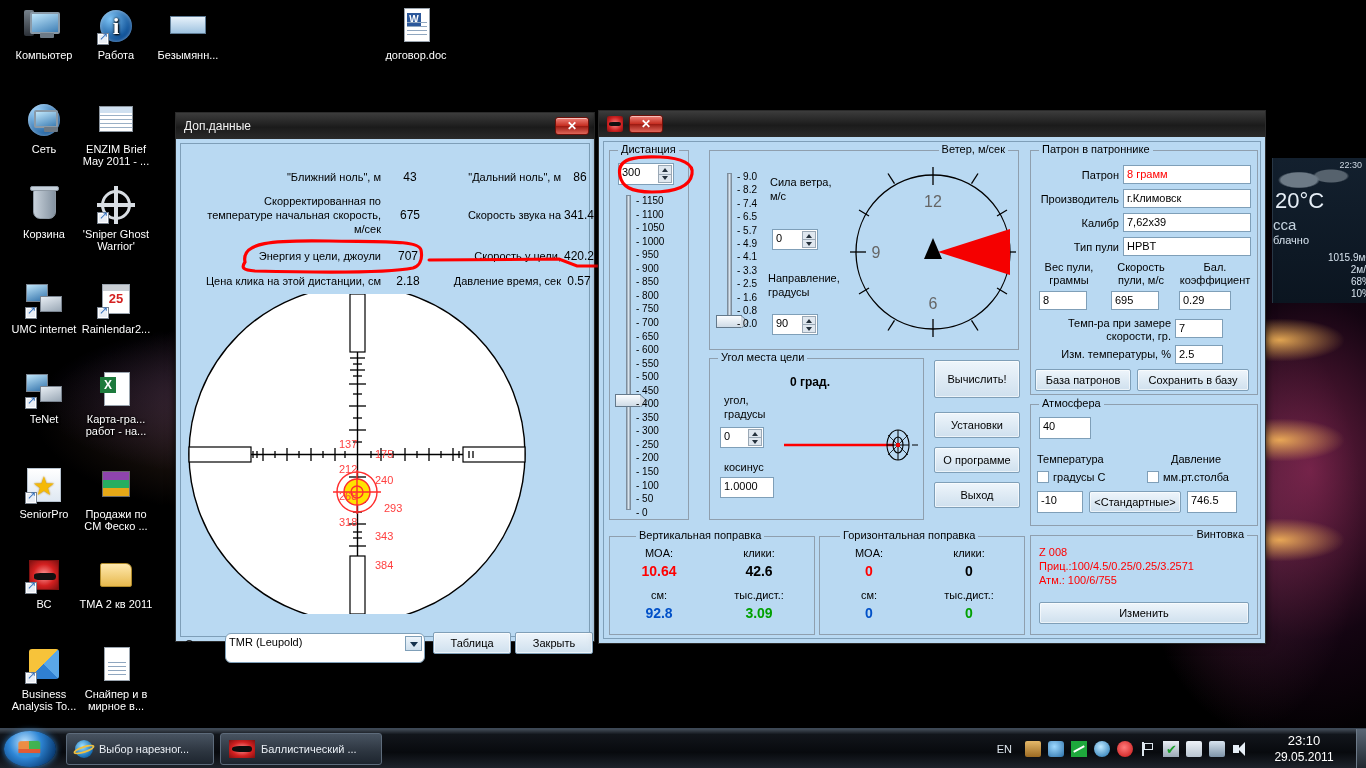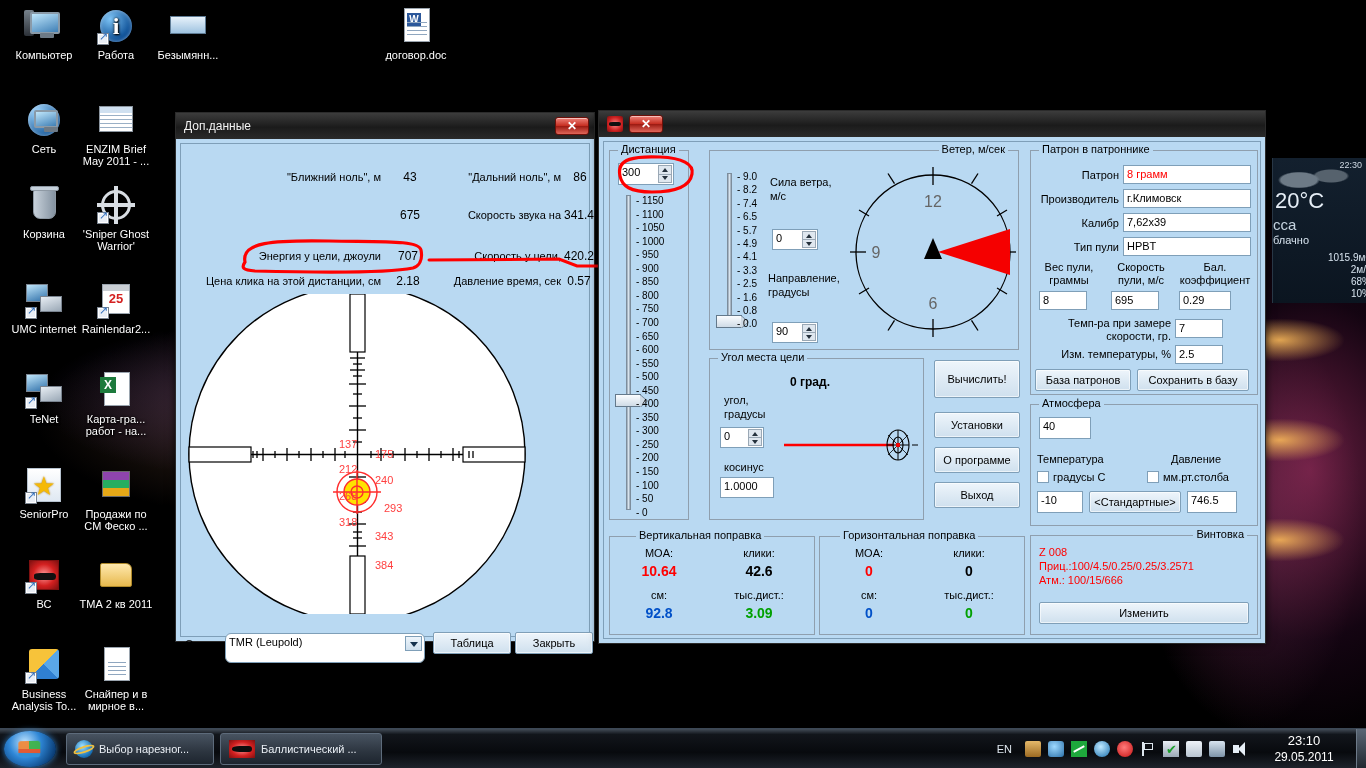--- a/index.html
+++ b/index.html
@@ -534,20 +534,21 @@
     <span class="closebtn">✕</span>
   </div>
   <div class="win-body">
     <div class="client">
 
       <div class="lbl r" style="left:10px;  top:27px; width:190px;">"Ближний ноль", м</div>
       <div class="val" style="left:212px; top:26px; width:34px; text-align:center;">43</div>
       <div class="lbl r" style="left:246px; top:27px; width:134px;">"Дальний ноль", м</div>
       <div class="val" style="left:384px; top:26px; width:30px; text-align:center;">86</div>
 
+      <div class="lbl r" style="left:22px;  top:50px; width:178px; line-height:14px;">Скорректированная по температуре начальная скорость, м/сек</div>
       <div class="val" style="left:212px; top:64px; width:34px; text-align:center;">675</div>
       <div class="lbl r" style="left:246px; top:64px; width:134px; line-height:14px;">Скорость звука на</div>
       <div class="val" style="left:378px; top:64px; width:40px; text-align:center;">341.4</div>
 
       <div class="lbl r" style="left:28px;  top:106px; width:172px;">Энергия у цели, джоули</div>
       <div class="val" style="left:208px; top:105px; width:38px; text-align:center;">707</div>
       <div class="lbl r" style="left:246px; top:106px; width:134px;">Скорость у цели,</div>
       <div class="val" style="left:378px; top:105px; width:40px; text-align:center;">420.2</div>
 
       <div class="lbl r" style="left:2px;   top:131px; width:198px;">Цена клика на этой дистанции, см</div>
@@ -719,21 +720,21 @@
         <div class="lbl" style="left:60px; top:24px; width:72px; line-height:14px;">Сила ветра, м/с</div>
         <div class="field" style="left:62px; top:78px; width:46px; height:21px;">
           <span>0</span>
           <span class="spin">
               <i class="up"></i>
               <i class="dn"></i>
             </span>
         </div>
 
         <div class="lbl" style="left:58px; top:120px; width:80px; line-height:14px;">Направление, градусы</div>
-        <div class="field" style="left:62px; top:163px; width:46px; height:21px;margin-top:8px;">
+        <div class="field" style="left:62px; top:163px; width:46px; height:21px;">
           <span>90</span>
           <span class="spin">
               <i class="up"></i>
               <i class="dn"></i>
             </span>
         </div>
 
         <svg style="position:absolute; left:140px; top:8px;" width="166" height="186" viewBox="0 0 166 186">
           <circle cx="83" cy="93" r="77" fill="none" stroke="#000" stroke-width="1.3"></circle>
           <g stroke="#000" stroke-width="1.3">
@@ -841,21 +842,21 @@
 
         <div class="field" style="left:6px; top:86px; width:46px; height:22px;"><span>-10</span></div>
         <div class="btn" style="left:58px; top:86px; width:92px; height:22px;">&lt;Стандартные&gt;</div>
         <div class="field" style="left:156px; top:86px; width:50px; height:22px;"><span>746.5</span></div>
       </div>
 
       <div class="group" style="left:426px; top:393px; width:228px; height:100px;">
         <span class="gtitle right">Винтовка</span>
         <div class="lbl" style="left:8px;  top:10px; color:#ff0000;">Z 008</div>
         <div class="lbl" style="left:8px;  top:24px; color:#ff0000;">Приц.:100/4.5/0.25/0.25/3.2571</div>
-        <div class="lbl" style="left:8px;  top:38px; color:#ff0000;">Атм.:  100/15/666</div>
+        <div class="lbl" style="left:8px;  top:38px; color:#ff0000;">Атм.:  100/6/755</div>
         <div class="btn" style="left:8px; top:66px; width:210px; height:22px;">Изменить</div>
       </div>
 
       <div class="group" style="left:5px; top:394px; width:206px; height:99px;">
         <span class="gtitle" style="left:26px;">Вертикальная поправка</span>
         <div class="lbl c" style="left:4px;   top:10px; width:90px;">MOA:</div>
         <div class="lbl c" style="left:104px; top:10px; width:90px;">клики:</div>
         <div class="val c" style="left:4px;   top:26px; width:90px; text-align:center; color:#ff0000; font-weight:bold; font-size:14px;">10.64</div>
         <div class="val c" style="left:104px; top:26px; width:90px; text-align:center; color:#000000; font-weight:bold; font-size:14px;">42.6</div>
         <div class="lbl c" style="left:4px;   top:52px; width:90px;">см:</div>

